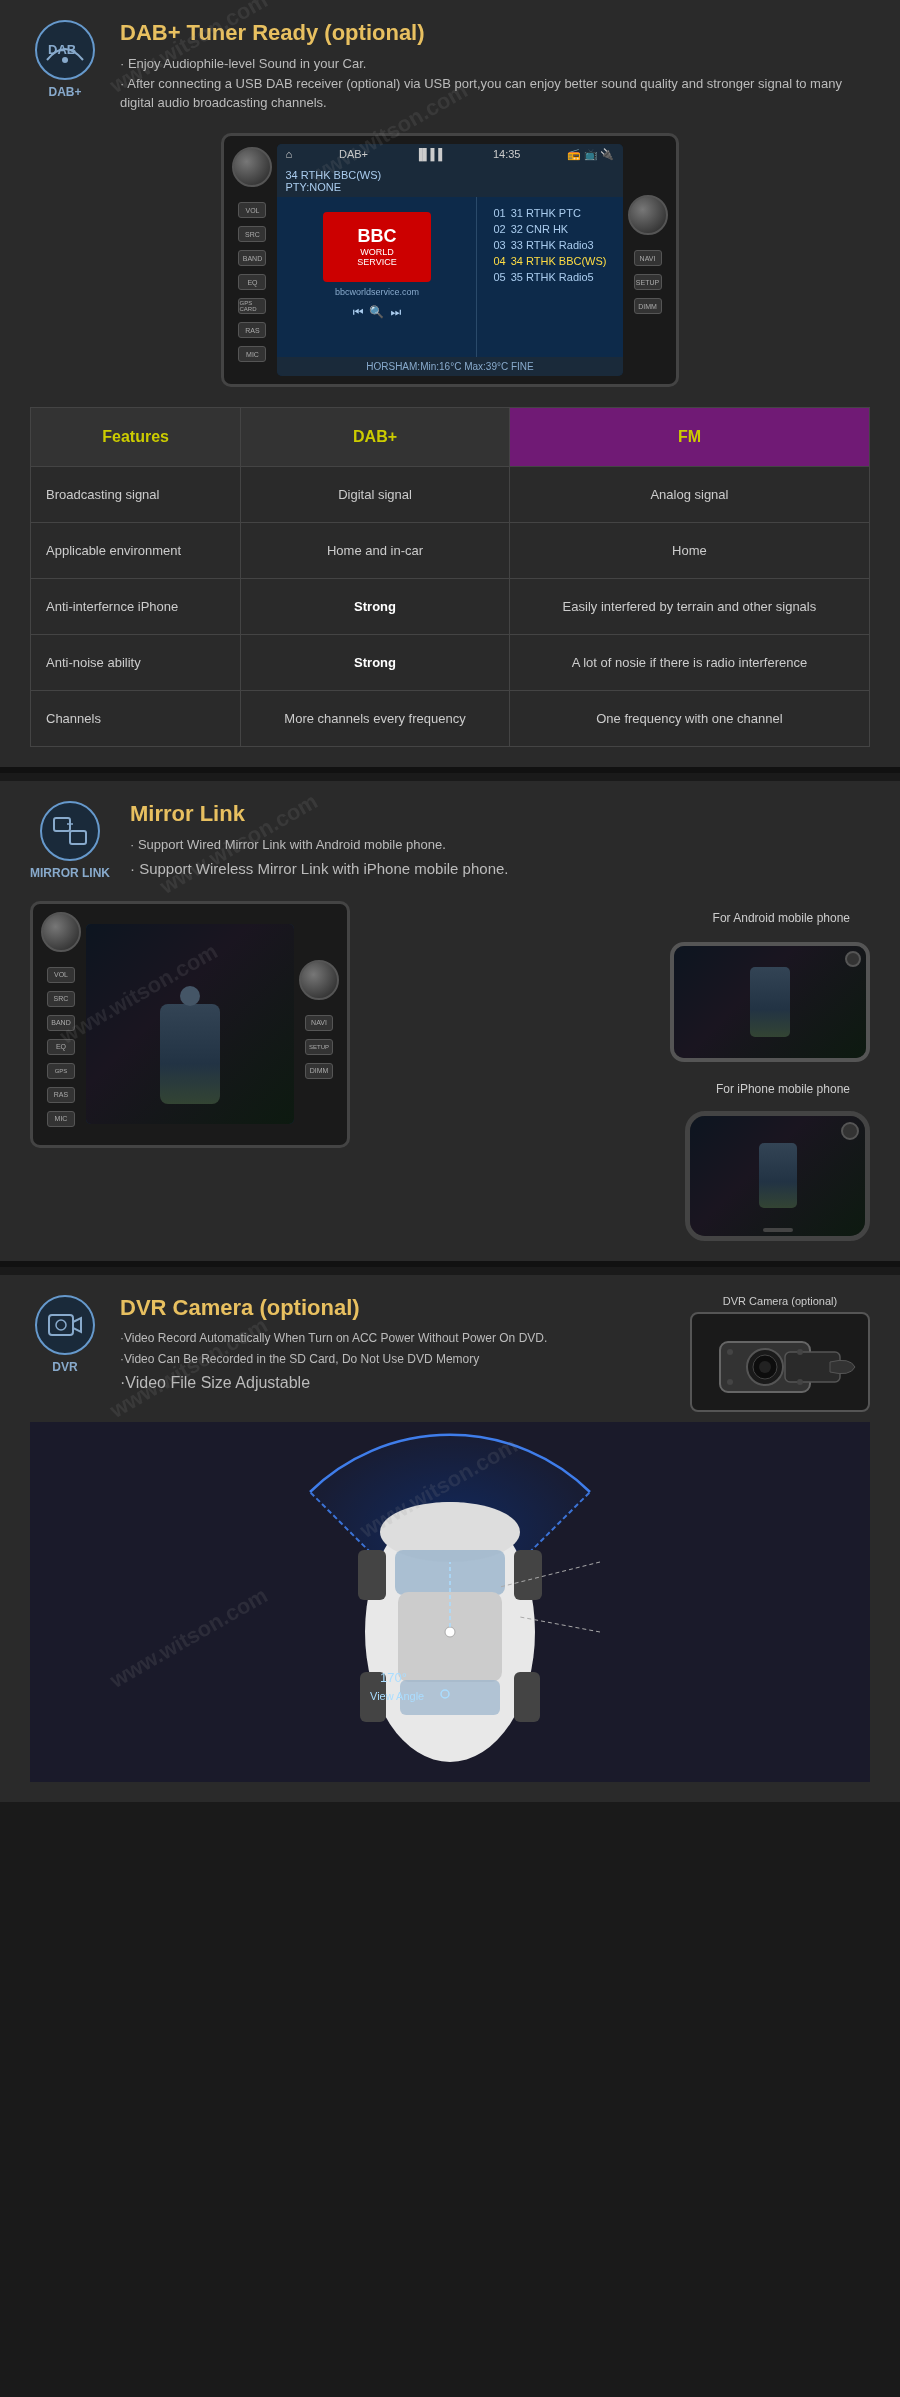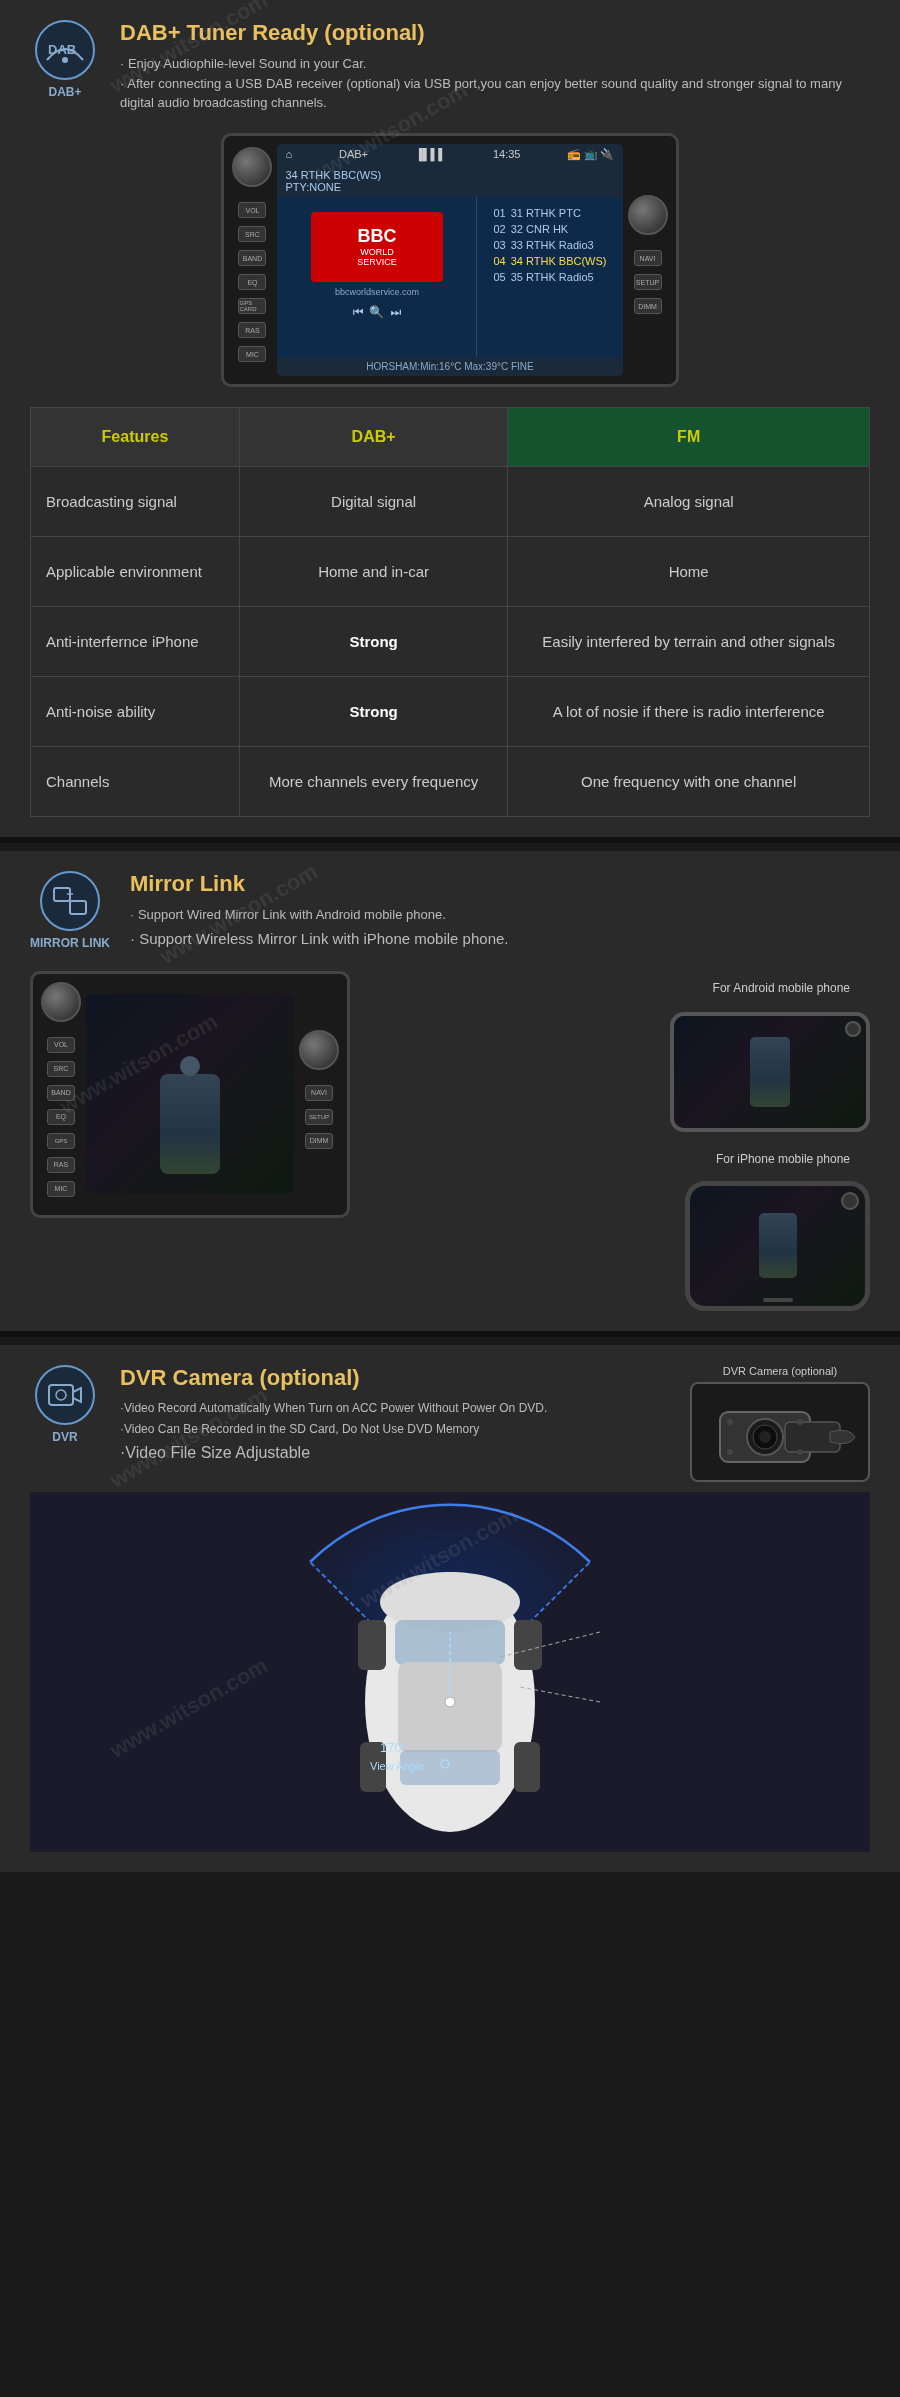--- a/index.html
+++ b/index.html
@@ -74,21 +74,21 @@
       background: #0d2a4a;
       min-height: 160px;
     }
     .screen-left {
       width: 200px;
       padding: 10px;
       border-right: 1px solid #2a4a6a;
     }
     .bbc-logo-box {
       background: #cc0000;
-      width: 132px;
+      width: 108px;
       height: 70px;
       display: flex;
       flex-direction: column;
       align-items: center;
       justify-content: center;
       margin: 5px auto;
       border-radius: 4px;
     }
     .bbc-logo-text {
       color: white;
@@ -139,23 +139,23 @@
     .comparison-table th:first-child {
       color: #cccc00;
     }
     .comparison-table th:nth-child(2) {
       color: #cccc00;
     }
     .comparison-table th:nth-child(3) {
       color: #cccc00;
     }
     .comparison-table td {
-      padding: 26px 15px;
+      padding: 20px 15px;
       border: 1px solid #444;
-      font-size: 15px;
+      font-size: 13px;
       text-align: center;
       color: #ccc;
       margin-left: 48px;
     }
     .comparison-table tr:first-child th {
       border: 1px solid #444;
     }
     .comparison-table td:first-child {
       text-align: left;
       color: #ccc;
@@ -372,21 +372,21 @@
         </div>
       </div>
     </div>
   </div>
 
   <table class="comparison-table">
     <tbody>
         <tr>
       <th style="color:#cccc00; background:#333;">Features</th>
       <th style="color:#cccc00; background:#333;">DAB+</th>
-      <th style="color:#cccc00; background:#14532d;">FM</th>
+      <th style="color:#cccc00; background:#701a75;">FM</th>
     </tr>
     <tr>
       <td>Broadcasting signal</td>
       <td>Digital signal</td>
       <td>Analog signal</td>
     </tr>
     <tr>
       <td>Applicable environment</td>
       <td>Home and in-car</td>
       <td>Home</td>

